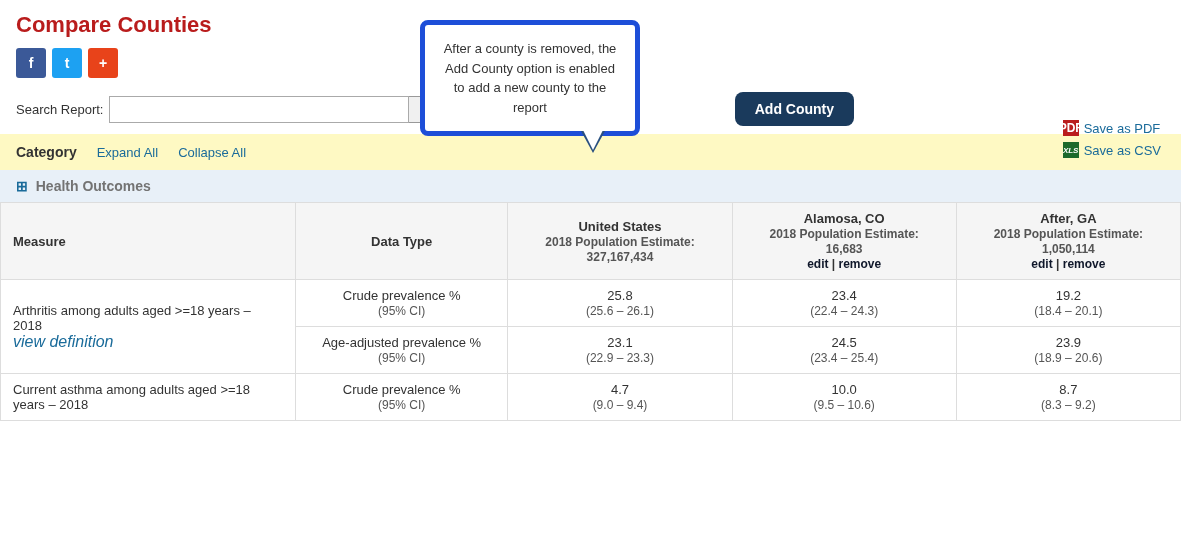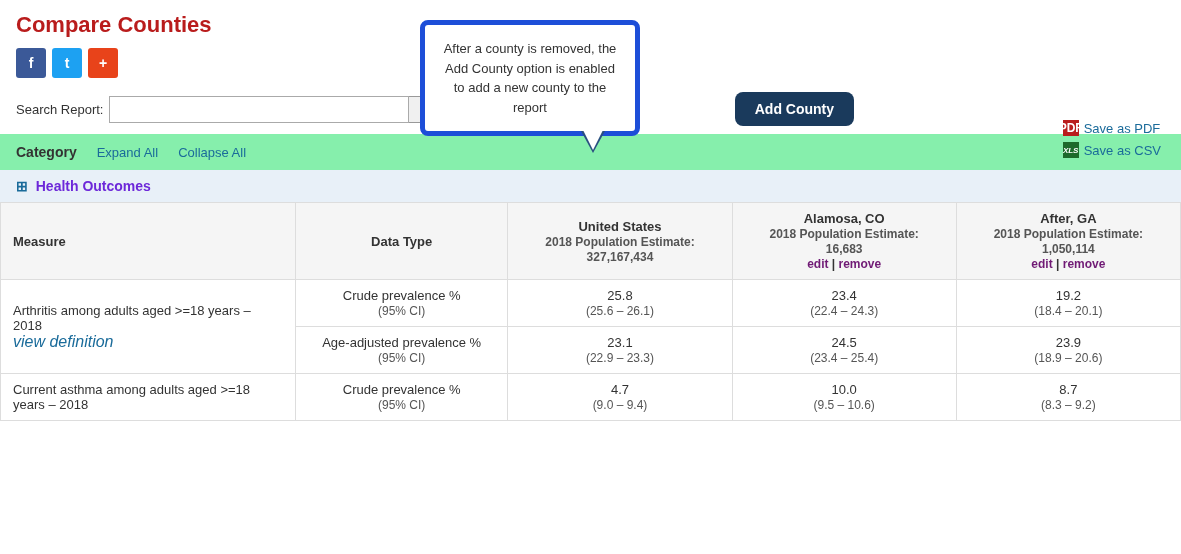--- a/index.html
+++ b/index.html
@@ -17,41 +17,41 @@
     .search-button { padding: 5px 14px; background: #f0f0f0; border: 1px solid #999; border-left: none; cursor: pointer; font-size: 13px; }
     .clear-button { padding: 5px 10px; background: #fff; border: none; color: #1a6b9a; cursor: pointer; font-size: 13px; text-decoration: underline; margin-left: 4px; }
 
     .add-county-button { padding: 9px 20px; background: #1a3a5c; color: #fff; border: none; cursor: pointer; font-size: 14px; font-weight: bold; border-radius: 8px; margin-left: 10px; }
 
     .top-right { position: absolute; right: 20px; top: 120px; display: flex; flex-direction: column; gap: 6px; }
     .pdf-link, .csv-link { color: #1a6b9a; text-decoration: none; font-size: 13px; display: flex; align-items: center; gap: 5px; cursor: pointer; }
     .pdf-icon-box { width: 16px; height: 16px; background: #b91c1c; color: #fff; font-size: 12px; font-weight: bold; display: flex; align-items: center; justify-content: center; }
     .csv-icon-box { width: 16px; height: 16px; background: #1d6a2b; color: #fff; font-size: 8px; font-weight: bold; display: flex; align-items: center; justify-content: center; font-style: italic; }
 
-    .category-bar { background: #86efac; padding: 10px 16px; display: flex; align-items: center; gap: 20px; }
+    .category-bar { background: #fef9c3; padding: 10px 16px; display: flex; align-items: center; gap: 20px; }
     .category-label { font-weight: bold; font-size: 14px; }
     .expand-link, .collapse-link { color: #1a6b9a; text-decoration: none; cursor: pointer; font-size: 13px; }
 
     .section-header { background: #e8f0f8; padding: 8px 16px; display: flex; align-items: center; gap: 8px; }
     .section-icon { color: #1a6b9a; font-weight: bold; font-size: 14px; cursor: pointer; }
-    .section-title { color: #6d28d9; font-size: 14px; font-weight: bold; }
+    .section-title { color: #737373; font-size: 14px; font-weight: bold; }
 
     table { width: 100%; border-collapse: collapse; }
     th, td { border: 1px solid #ddd; padding: 8px 12px; font-size: 13px; vertical-align: middle; }
     th { background: #f5f5f5; font-weight: bold; }
     .col-measure { width: 25%; text-align: left; }
     .col-datatype { width: 18%; text-align: center; }
     .col-us { width: 19%; text-align: center; }
     .col-alamosa { width: 19%; text-align: center; }
     .col-fulton { width: 19%; text-align: center; }
 
     .county-name { font-weight: bold; font-size: 13px; }
     .pop-label { font-size: 12px; color: #555; }
     .edit-remove { font-size: 12px; }
-    .edit-link, .remove-link { color: #701a75; text-decoration: none; cursor: pointer; }
+    .edit-link, .remove-link { color: #0f172a; text-decoration: none; cursor: pointer; }
 
     .measure-name { font-size: 13px; }
     .view-def { color: #1a6b9a; text-decoration: none; font-size: 16px; cursor: pointer; display: block; font-style: italic; }
     .sub-label { color: #555; font-size: 12px; }
 
     
     .tooltip-container { position: absolute; left: 420px; top: 20px; }
     .tooltip-box {
       background: #fff;
       border: 5px solid #1d4ed8;

